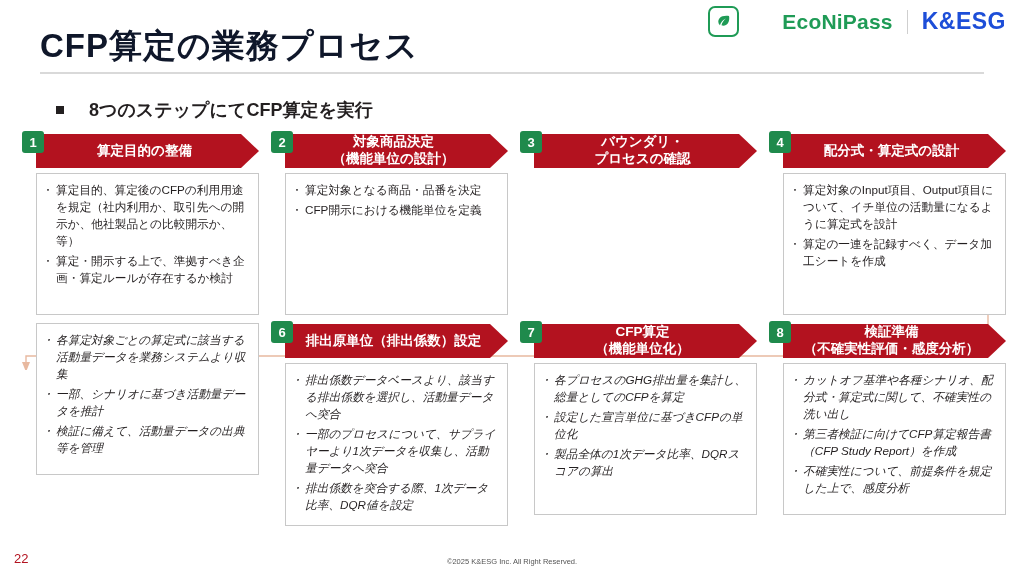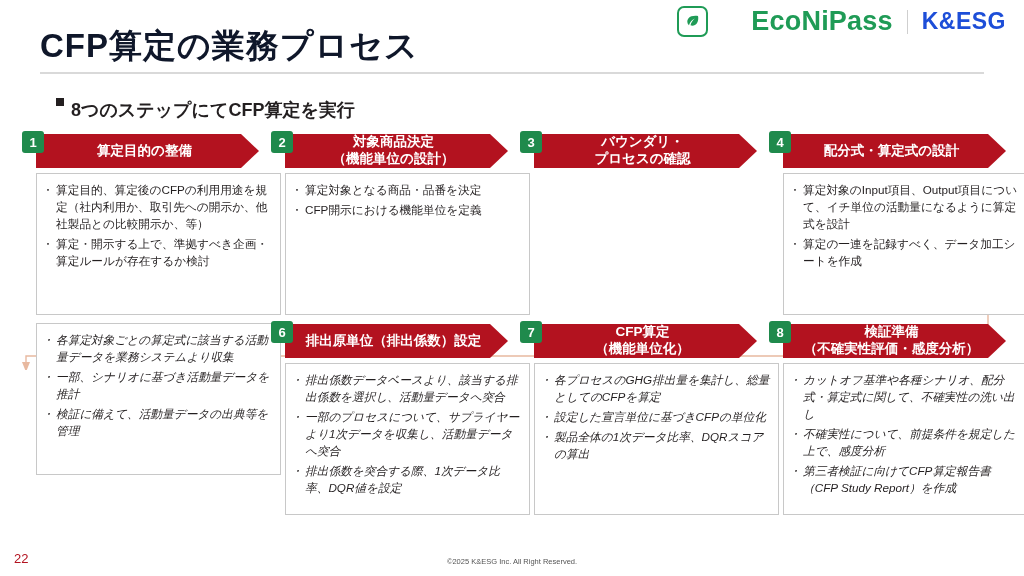--- a/index.html
+++ b/index.html
@@ -35,21 +35,21 @@
     height: 27px;
     border: 2px solid #1f9b56;
     border-radius: 7px;
     position: relative;
     display: flex;
     align-items: center;
     justify-content: center;
   }
   .leaf-badge svg { display: block; }
   .logo-eco-text {
-    font-size: 27px;
+    font-size: 21px;
     font-weight: bold;
     color: #1f9b56;
     letter-spacing: 0.2px;
     margin-left: 36px;
   }
   .logo-divider {
     width: 1px;
     height: 24px;
     background: #cfcfcf;
   }
@@ -78,22 +78,22 @@
     height: 2px;
     background: #d9d9d9;
   }
 
   
   .subtitle-row {
     position: absolute;
     top: 98px;
     left: 56px;
     display: flex;
-    align-items: flex-start;
-    gap: 7px;
+    align-items: center;
+    gap: 25px;
   }
   .subtitle-bullet {
     width: 8px;
     height: 8px;
     background: #231f20;
     display: inline-block;
   }
   .subtitle-text {
     font-size: 18px;
     font-weight: bold;
@@ -153,21 +153,21 @@
     font-weight: bold;
     display: flex;
     align-items: center;
     justify-content: center;
     z-index: 3;
   }
 
   .body-box {
     margin-top: 2px;
     margin-left: 14px;
-    width: 245px;
+    width: 223px;
     min-height: 142px;
     border: 1px solid #c8c8c8;
     box-sizing: border-box;
     padding: 8px 8px 8px 6px;
     background: #ffffff;
   }
   .body-box.tall { min-height: 152px; font-style: italic; }
   .bullets {
     margin: 0;
     padding: 0;
@@ -351,22 +351,22 @@
     <div class="chevron-wrap">
       <div class="chevron">
         <span class="chevron-label">検証準備
 （不確実性評価・感度分析）</span>
       </div>
       <span class="step-badge">8</span>
     </div>
     <div class="body-box tall">
       <ul class="bullets">
         <li>カットオフ基準や各種シナリオ、配分式・算定式に関して、不確実性の洗い出し</li>
+        <li>第三者検証に向けてCFP算定報告書（CFP Study Report）を作成</li>
         <li>不確実性について、前提条件を規定した上で、感度分析</li>
-        <li>第三者検証に向けてCFP算定報告書（CFP Study Report）を作成</li>
       </ul>
     </div>
   </div>
 
 </div>
 
 <div class="page-number">22</div>
 <div class="copyright">©2025 K&amp;ESG Inc. All Right Reserved.</div>
 
 </body></html>

